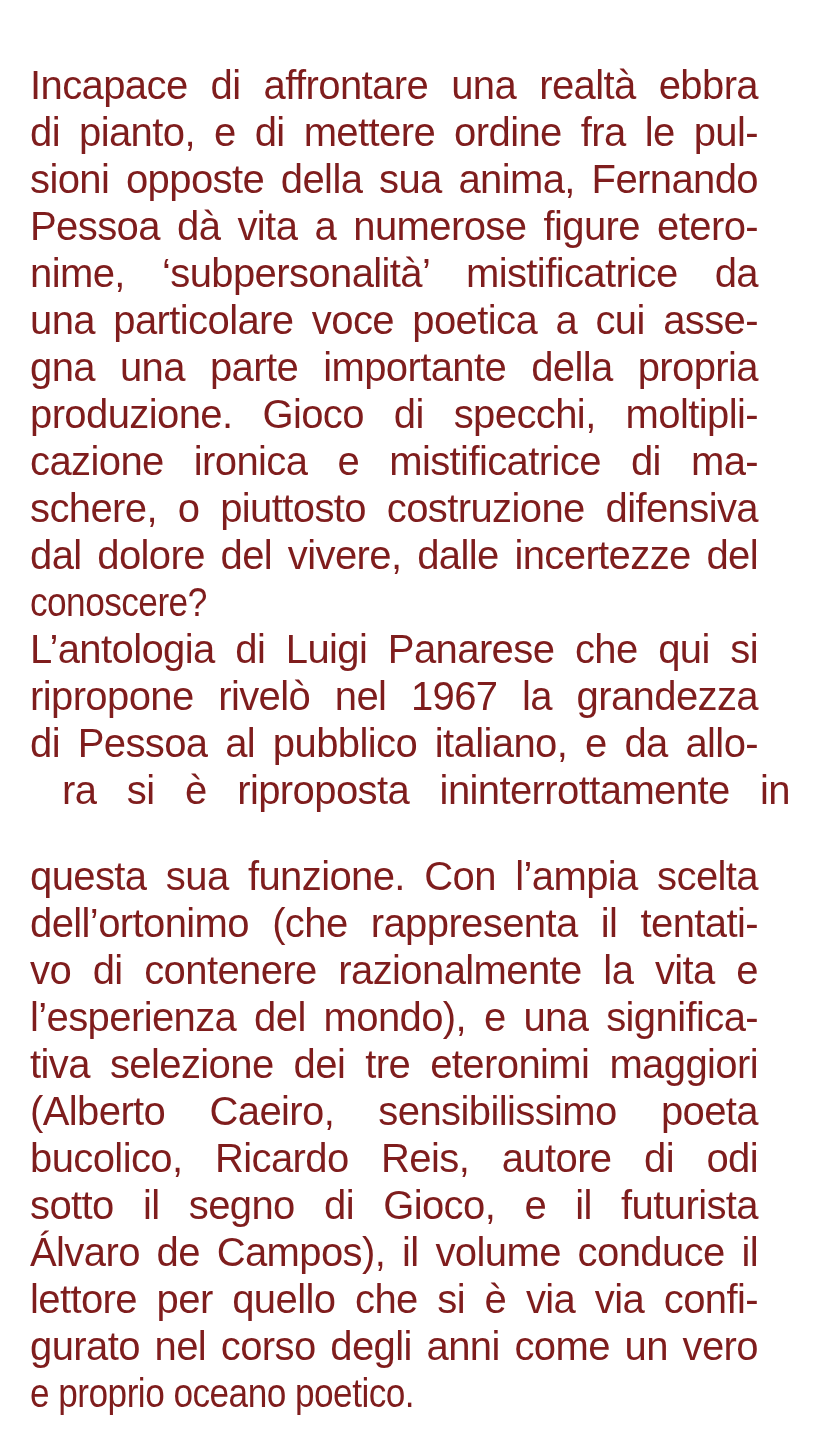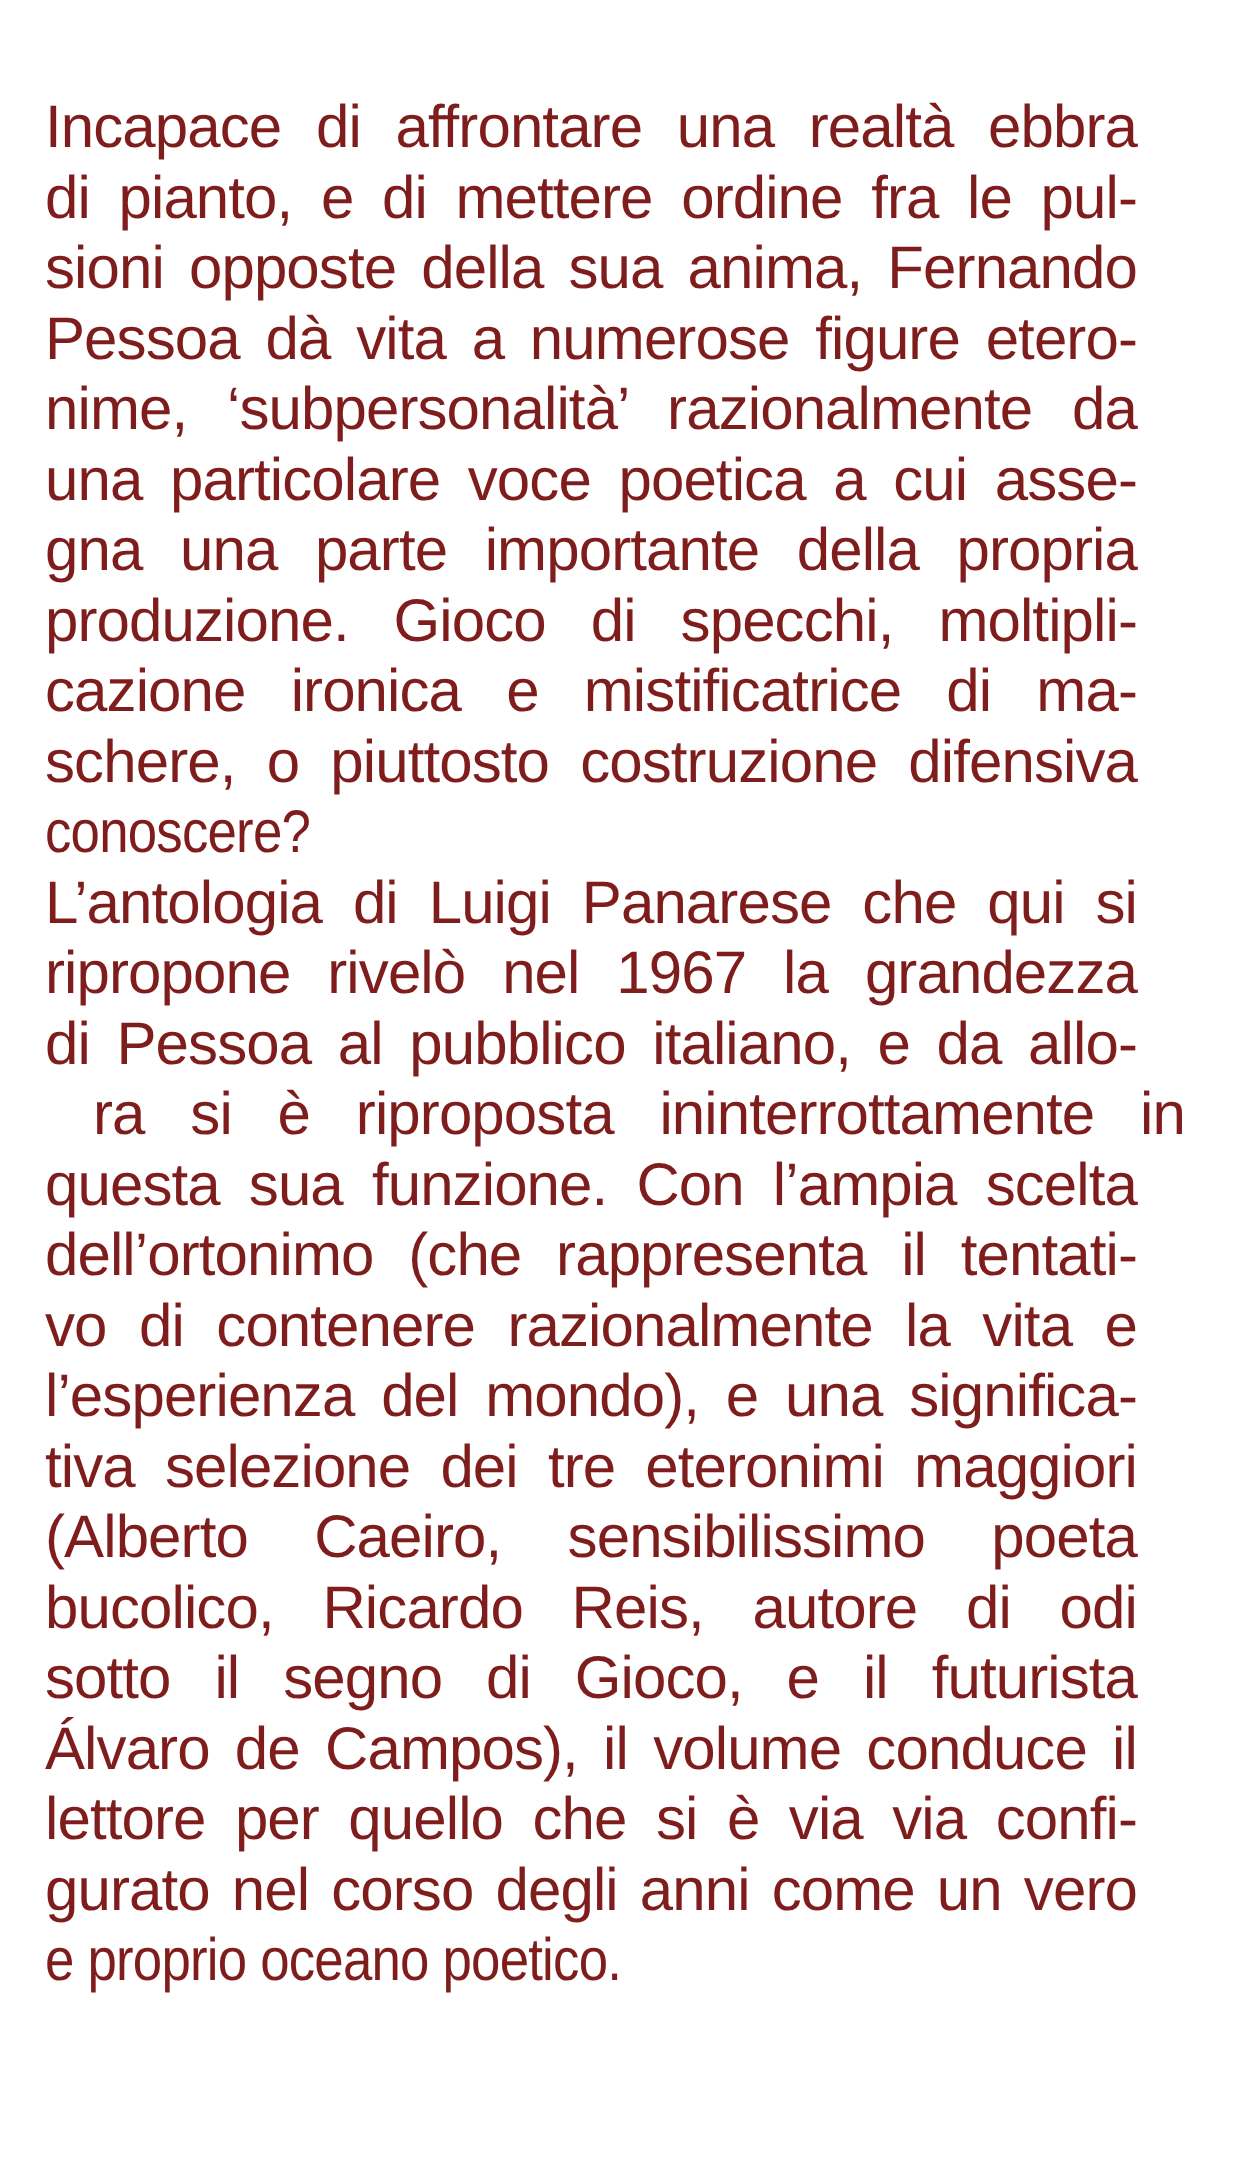--- a/index.html
+++ b/index.html
@@ -49,35 +49,36 @@
 <body>
 
 <div class="page">
   <div class="text-block">
 
     <div class="paragraph">
       <span class="line" style="width: 728px;">Incapace di affrontare una realtà ebbra</span>
       <span class="line" style="width: 728px;">di pianto, e di mettere ordine fra le pul-</span>
       <span class="line" style="width: 728px;">sioni opposte della sua anima, Fernando</span>
       <span class="line" style="width: 728px;">Pessoa dà vita a numerose figure etero-</span>
-      <span class="line" style="width: 728px;">nime, ‘subpersonalità’ razionalmente da</span>
+      <span class="line" style="width: 728px;">nime, ‘subpersonalità’ mistificatrice da</span>
       <span class="line" style="width: 728px;">una particolare voce poetica a cui asse-</span>
       <span class="line" style="width: 728px;">gna una parte importante della propria</span>
       <span class="line" style="width: 728px;">produzione. Gioco di specchi, moltipli-</span>
       <span class="line" style="width: 728px;">cazione ironica e mistificatrice di ma-</span>
       <span class="line" style="width: 728px;">schere, o piuttosto costruzione difensiva</span>
+      <span class="line" style="width: 728px;">dal dolore del vivere, dalle incertezze del</span>
       <span class="line last" style="transform: scaleX(0.88);">conoscere?</span>
     </div>
 
     <div class="paragraph">
       <span class="line" style="width: 728px;">L’antologia di Luigi Panarese che qui si</span>
       <span class="line" style="width: 728px;">ripropone rivelò nel 1967 la grandezza</span>
       <span class="line" style="width: 728px;">di Pessoa al pubblico italiano, e da allo-</span>
       <span class="line" style="width: 728px; margin-left: 32px;">ra si è riproposta ininterrottamente in</span>
-      <span class="line" style="width: 728px;">questa sua funzione. Con l’ampia scelta</span>
+      <span class="line" style="width: 728px; margin-top: 39px;">questa sua funzione. Con l’ampia scelta</span>
       <span class="line" style="width: 728px;">dell’ortonimo (che rappresenta il tentati-</span>
       <span class="line" style="width: 728px;">vo di contenere razionalmente la vita e</span>
       <span class="line" style="width: 728px;">l’esperienza del mondo), e una significa-</span>
       <span class="line" style="width: 728px;">tiva selezione dei tre eteronimi maggiori</span>
       <span class="line" style="width: 728px;">(Alberto Caeiro, sensibilissimo poeta</span>
       <span class="line" style="width: 728px;">bucolico, Ricardo Reis, autore di odi</span>
       <span class="line" style="width: 728px;">sotto il segno di Gioco, e il futurista</span>
       <span class="line" style="width: 728px;">Álvaro de Campos), il volume conduce il</span>
       <span class="line" style="width: 728px;">lettore per quello che si è via via confi-</span>
       <span class="line" style="width: 728px;">gurato nel corso degli anni come un vero</span>

